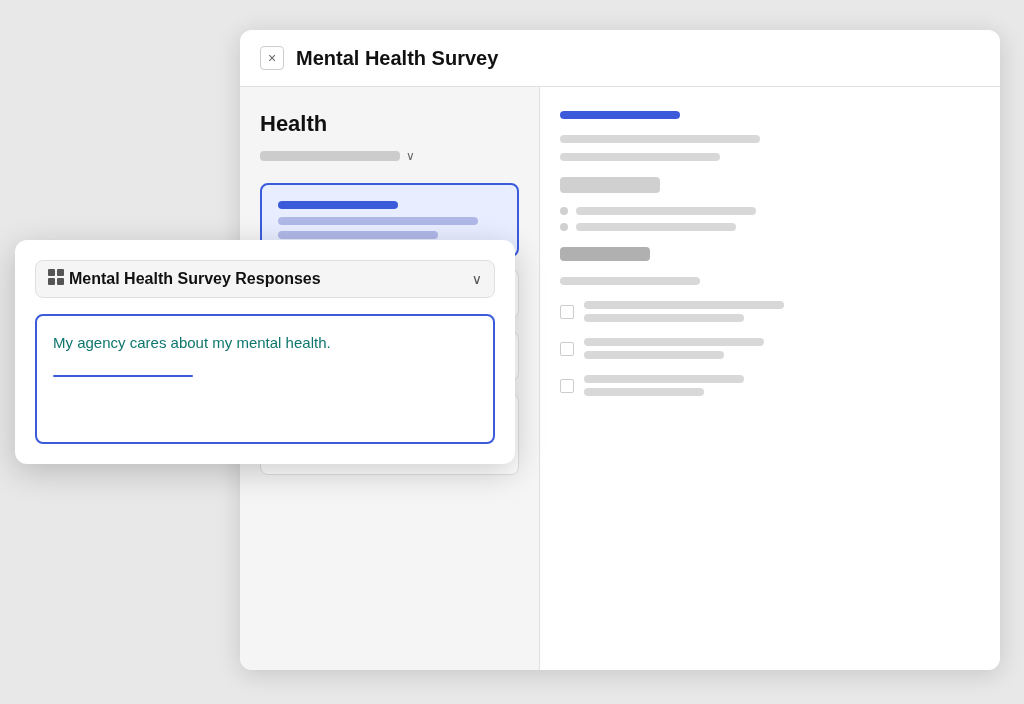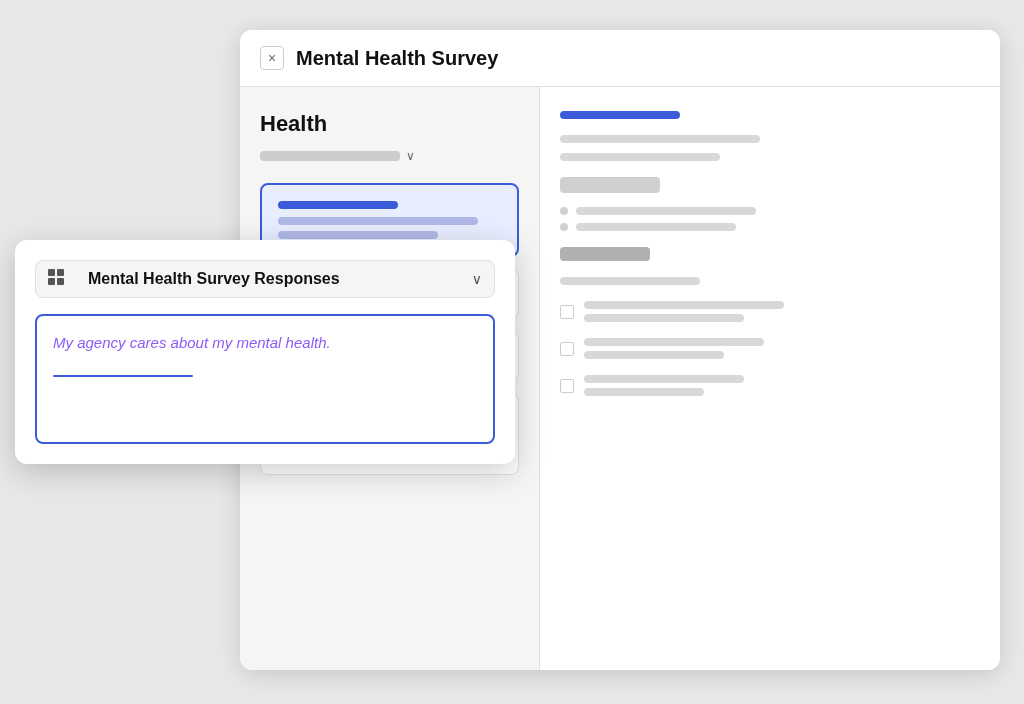--- a/index.html
+++ b/index.html
@@ -257,21 +257,21 @@
       background: #ffffff;
       border-radius: 12px;
       box-shadow: 0 8px 32px rgba(0,0,0,0.20);
       padding: 20px;
       z-index: 10;
     }
 
     .floating-card-header {
       display: flex;
       align-items: center;
-      gap: 20px;
+      gap: 1px;
       margin-bottom: 16px;
       padding: 8px 12px;
       background: #f5f5f5;
       border: 1px solid #e0e0e0;
       border-radius: 8px;
     }
 
     .grid-icon {
       width: 20px;
       height: 20px;
@@ -310,24 +310,23 @@
       background: #ffffff;
       border: 2px solid #3b5bdb;
       border-radius: 8px;
       padding: 16px;
       min-height: 130px;
       position: relative;
     }
 
     .text-input-content {
       font-size: 15px;
-      color: #8b5cf6;
+      color: #0f766e;
       line-height: 1.5;
       margin-bottom: 20px;
-      font-style: italic;
     }
 
     .text-cursor-line {
       width: 140px;
       height: 2px;
       background: #3b5bdb;
       border-radius: 2px;
     }
   </style>
 </head>

